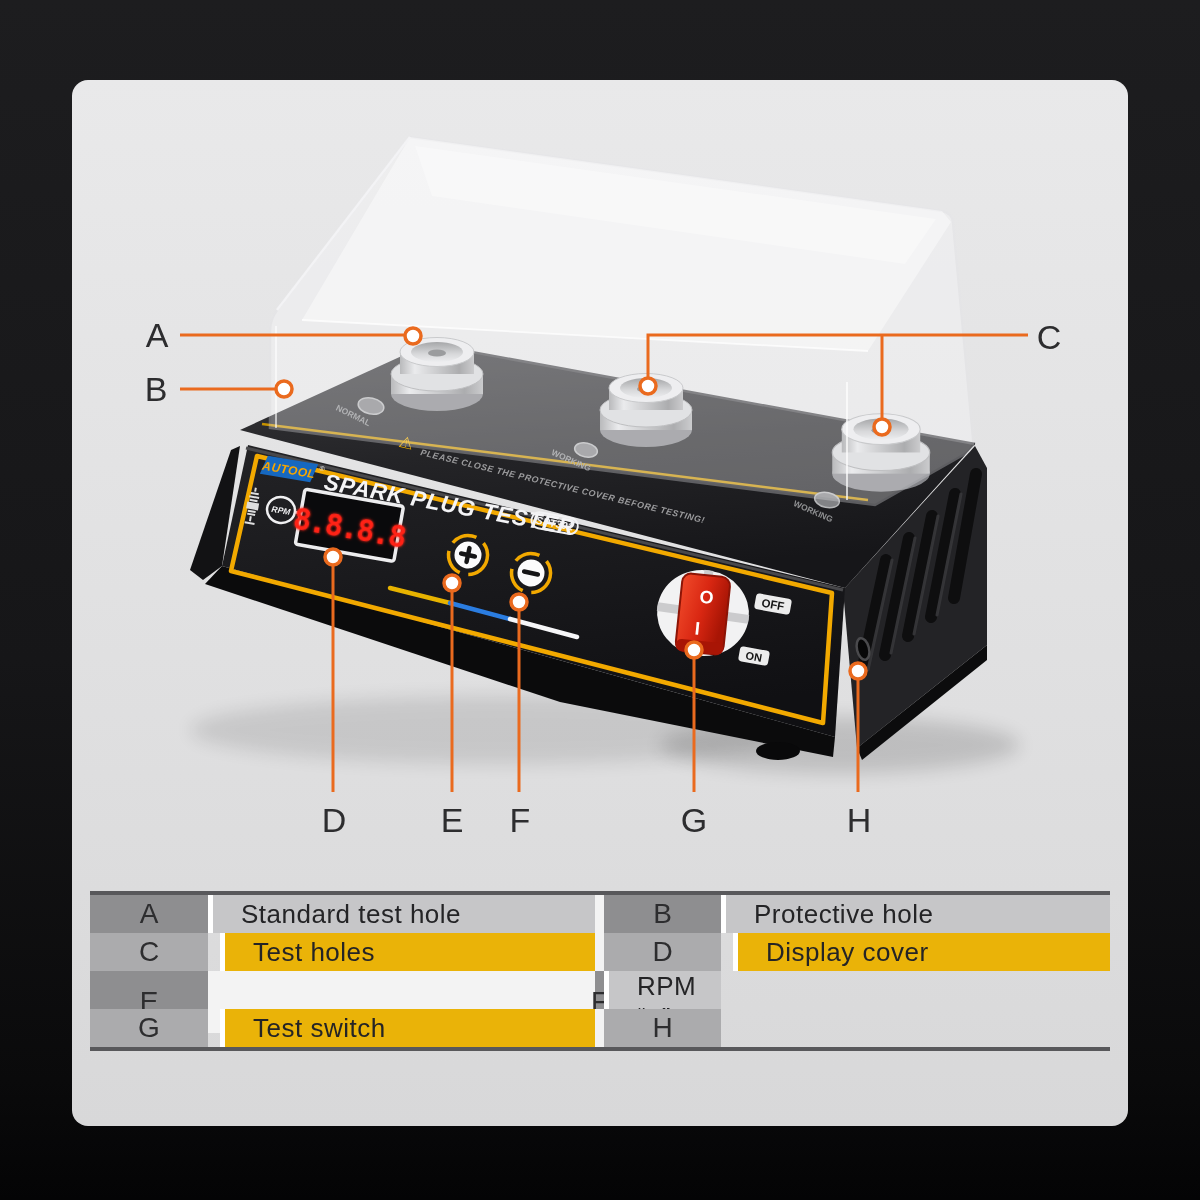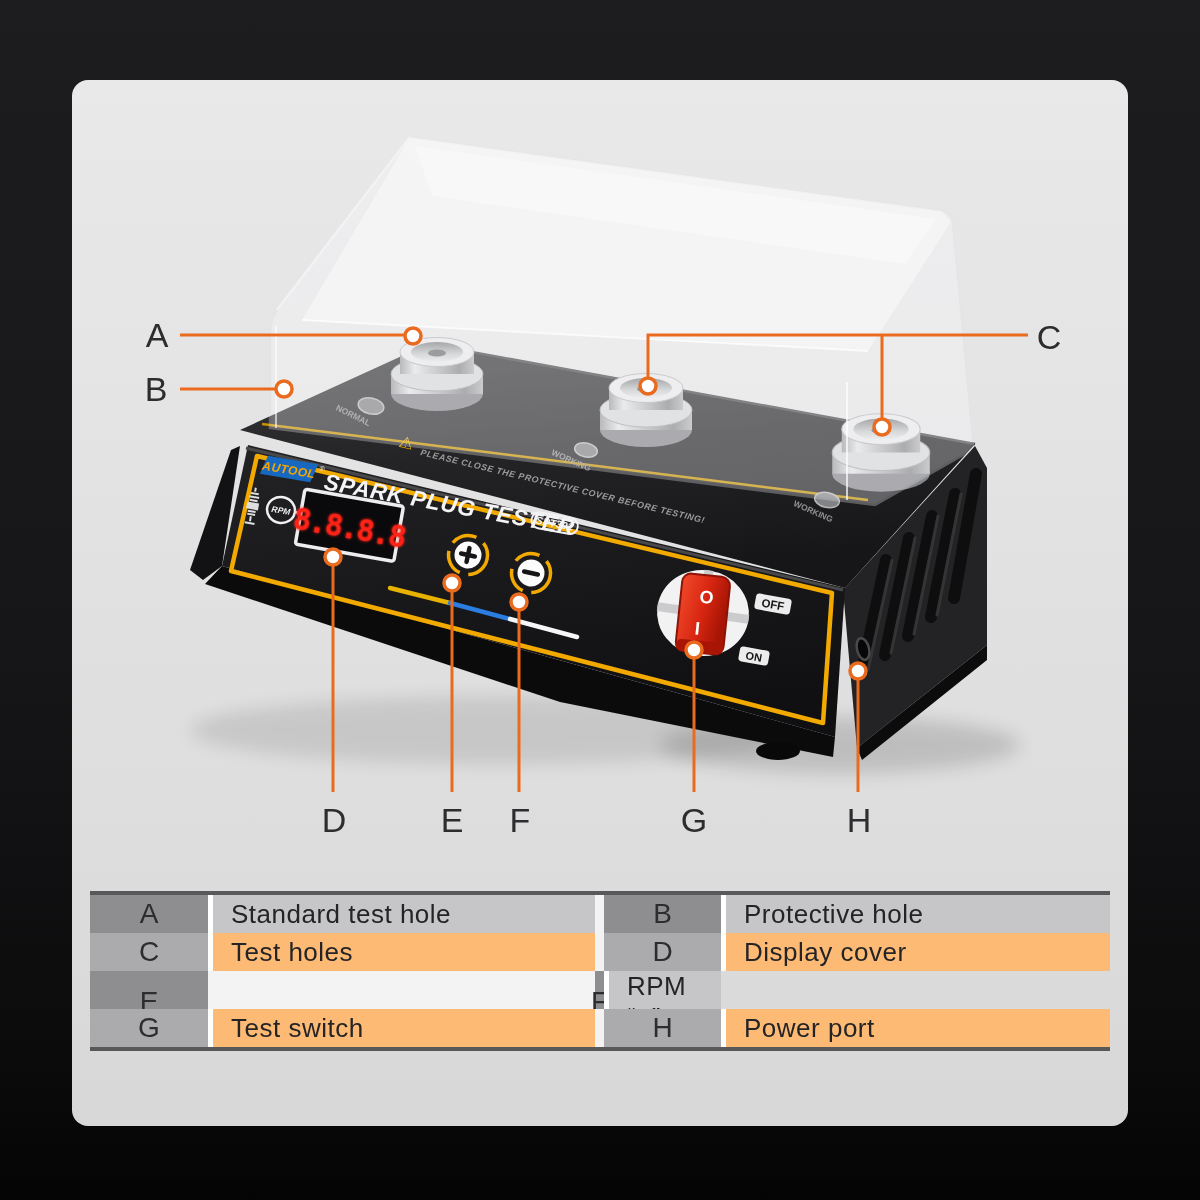--- a/index.html
+++ b/index.html
@@ -16,26 +16,26 @@
   }
   svg.scene{position:absolute;left:0;top:0;}
   
   .legend{
     position:absolute;left:90px;top:891px;width:1020px;
     border-top:4px solid #58585b;border-bottom:4px solid #58585b;
   }
   .legend-row{display:grid;grid-template-columns:118px 387px 9px 117px 389px;height:38px;}
   .cell{display:flex;align-items:center;}
   .cell-key{justify-content:center;font-size:28px;color:#2d2d2f;}
-  .cell-desc{padding-left:18px;font-size:26px;color:#242426;letter-spacing:.5px;border-left:5px solid #ffffff;}
+  .cell-desc{padding-left:28px;font-size:26px;color:#242426;letter-spacing:.5px;border-left:5px solid #ffffff;}
   .cell-gap{background:#f3f3f3;}
   .r-odd .cell-key{background:#8e8e90;}
   .r-odd .cell-desc{background:#c6c6c8;}
   .r-even .cell-key{background:#ababad;}
-  .r-even .cell-desc{background:#fdba74;}
+  .r-even .cell-desc{background:#eab308;margin-left:12px;}
   text{font-family:"Liberation Sans",sans-serif;}
   .seg{font-family:"DejaVu Sans Mono",monospace;}
 </style>
 </head>
 <body>
 
 <div class="card"></div>
 
 <svg class="scene" width="1200" height="1200" viewBox="0 0 1200 1200">
   <defs>
@@ -305,15 +305,14 @@
     <div class="cell cell-key">E</div>
     <div class="cell cell-gap"></div>
     <div class="cell cell-key">F</div>
     <div class="cell cell-desc">RPM “−”</div>
   </div>
   <div class="legend-row r-even">
     <div class="cell cell-key">G</div>
     <div class="cell cell-desc">Test switch</div>
     <div class="cell cell-gap"></div>
     <div class="cell cell-key">H</div>
-    <div class="cell cell-desc">Power port</div>
   </div>
 </div>
 
 </body></html>

